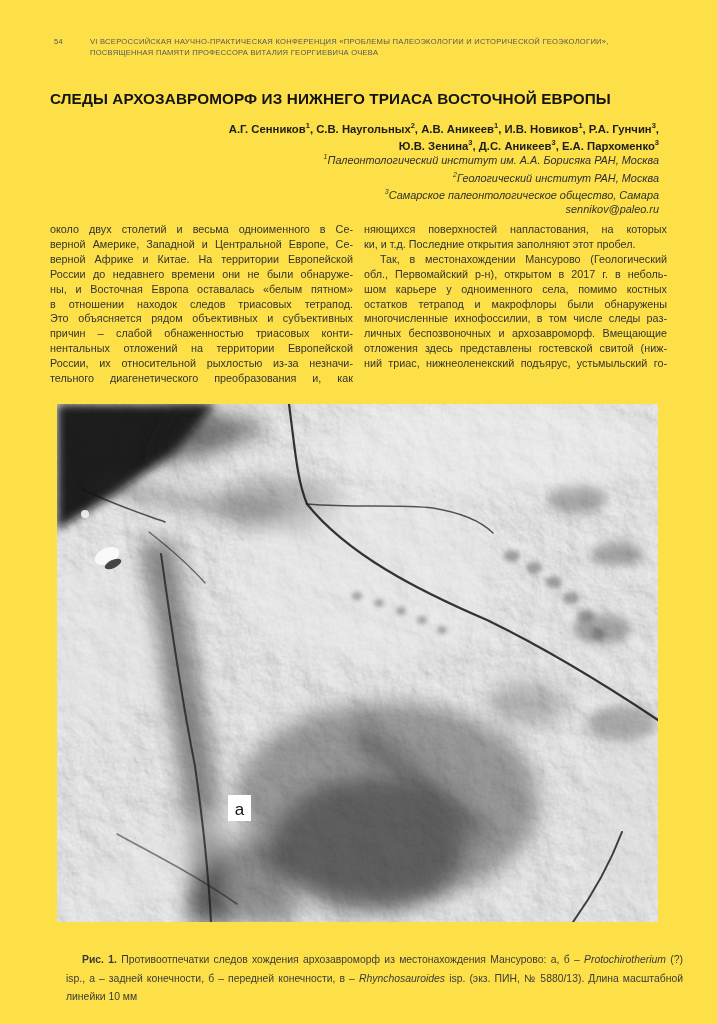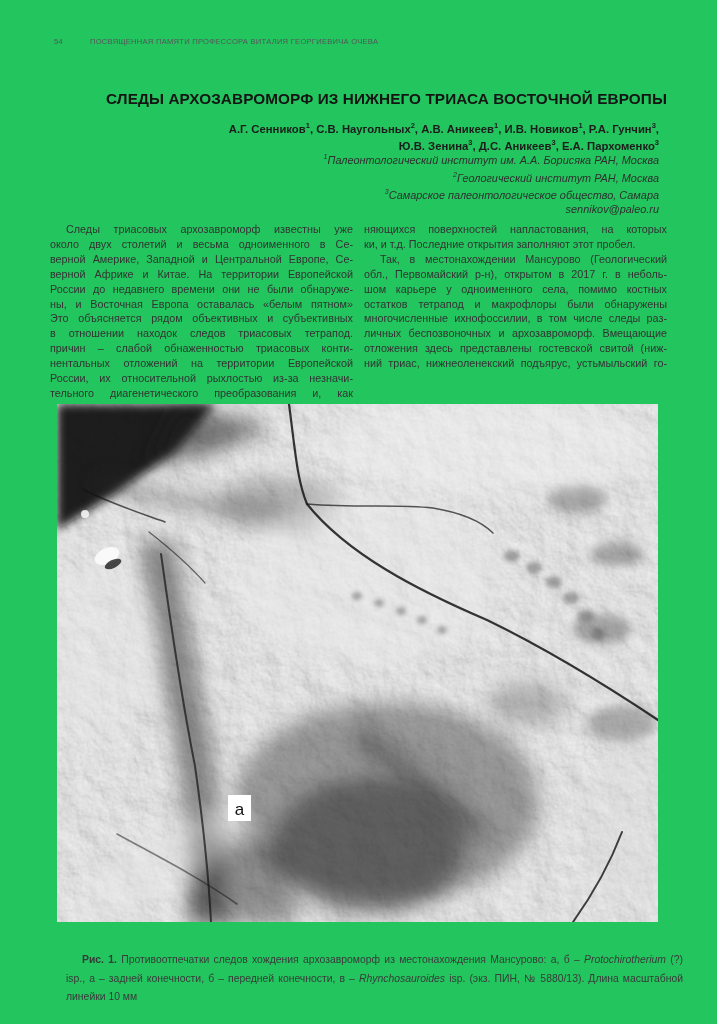--- a/index.html
+++ b/index.html
@@ -1,24 +1,24 @@
 <!DOCTYPE html>
 <html><head>
 <meta charset="utf-8">
 <style>
   html,body{margin:0;padding:0;background:#9a9a9a;}
-  .page{position:relative;width:717px;height:1024px;margin:0 auto;background:#22c55e;
+  .page{position:relative;width:717px;height:1024px;margin:0 auto;background:#fde047;
         font-family:"Liberation Sans","DejaVu Sans",sans-serif;color:#353535;overflow:hidden;}
 
   .running-head{position:absolute;left:54px;top:36px;width:610px;font-size:7.6px;
         line-height:11px;color:#55565a;letter-spacing:.25px;}
   .running-head .pagenum{position:absolute;left:0;top:0;}
   .running-head .conf{margin-left:36px;}
 
-  .title{position:absolute;left:50px;top:90px;width:617px;margin:0;text-align:right;
+  .title{position:absolute;left:50px;top:90px;width:617px;margin:0;text-align:left;
         font-size:15.3px;font-weight:700;color:#141414;letter-spacing:.1px;}
 
   .authors{position:absolute;left:50px;top:119px;width:609px;text-align:right;
         font-weight:700;font-size:11.3px;line-height:14.6px;color:#1c1c1c;}
   .authors sup{font-size:7.5px;}
 
   .affil{position:absolute;left:50px;top:150px;width:609px;text-align:right;
         font-style:italic;font-size:10.9px;line-height:13.9px;color:#2f2f2f;}
   .affil sup{font-size:7px;}
 
@@ -38,47 +38,47 @@
   .caption .i{font-style:italic;}
 </style>
 </head>
 <body>
 
 <div class="page">
 
   <div class="running-head">
     <span class="pagenum">54</span>
     <div class="conf">
+      <div>VI ВСЕРОССИЙСКАЯ НАУЧНО-ПРАКТИЧЕСКАЯ КОНФЕРЕНЦИЯ «ПРОБЛЕМЫ ПАЛЕОЭКОЛОГИИ И ИСТОРИЧЕСКОЙ ГЕОЭКОЛОГИИ»,</div>
       <div>ПОСВЯЩЕННАЯ ПАМЯТИ ПРОФЕССОРА ВИТАЛИЯ ГЕОРГИЕВИЧА ОЧЕВА</div>
     </div>
   </div>
 
   <h1 class="title">СЛЕДЫ АРХОЗАВРОМОРФ ИЗ НИЖНЕГО ТРИАСА ВОСТОЧНОЙ ЕВРОПЫ</h1>
 
   <div class="authors">
     <div><span class="au"><span>А.Г. Сенников</span><sup>1</sup><span>, </span></span><span class="au"><span>С.В. Наугольных</span><sup>2</sup><span>, </span></span><span class="au"><span>А.В. Аникеев</span><sup>1</sup><span>, </span></span><span class="au"><span>И.В. Новиков</span><sup>1</sup><span>, </span></span><span class="au"><span>Р.А. Гунчин</span><sup>3</sup><span>,</span></span></div>
     <div><span class="au"><span>Ю.В. Зенина</span><sup>3</sup><span>, </span></span><span class="au"><span>Д.С. Аникеев</span><sup>3</sup><span>, </span></span><span class="au"><span>Е.А. Пархоменко</span><sup>3</sup><span></span></span></div>
   </div>
 
   <div class="affil">
     <div><sup>1</sup><span>Палеонтологический институт им. А.А. Борисяка РАН, Москва</span></div>
     <div><sup>2</sup><span>Геологический институт РАН, Москва</span></div>
     <div><sup>3</sup><span>Самарское палеонтологическое общество, Самара</span></div>
     <div>sennikov@paleo.ru</div>
   </div>
 
   <div class="col col1">
-    <div class="ln ind">Следы триасовых архозавроморф известны уже</div>
     <div class="ln">около двух столетий и весьма одноименного в Се-</div>
     <div class="ln">верной Америке, Западной и Центральной Европе, Се-</div>
     <div class="ln">верной Африке и Китае. На территории Европейской</div>
     <div class="ln">России до недавнего времени они не были обнаруже-</div>
     <div class="ln">ны, и Восточная Европа оставалась «белым пятном»</div>
+    <div class="ln">в отношении находок следов триасовых тетрапод.</div>
     <div class="ln">Это объясняется рядом объективных и субъективных</div>
-    <div class="ln">в отношении находок следов триасовых тетрапод.</div>
     <div class="ln">причин – слабой обнаженностью триасовых конти-</div>
     <div class="ln">нентальных отложений на территории Европейской</div>
     <div class="ln">России, их относительной рыхлостью из-за незначи-</div>
     <div class="ln">тельного диагенетического преобразования и, как</div>
   </div>
 
   <div class="col col2">
     <div class="ln">няющихся поверхностей напластования, на которых</div>
     <div class="ln end">ки, и т.д. Последние открытия заполняют этот пробел.</div>
     <div class="ln ind">Так, в местонахождении Мансурово (Геологический</div>

